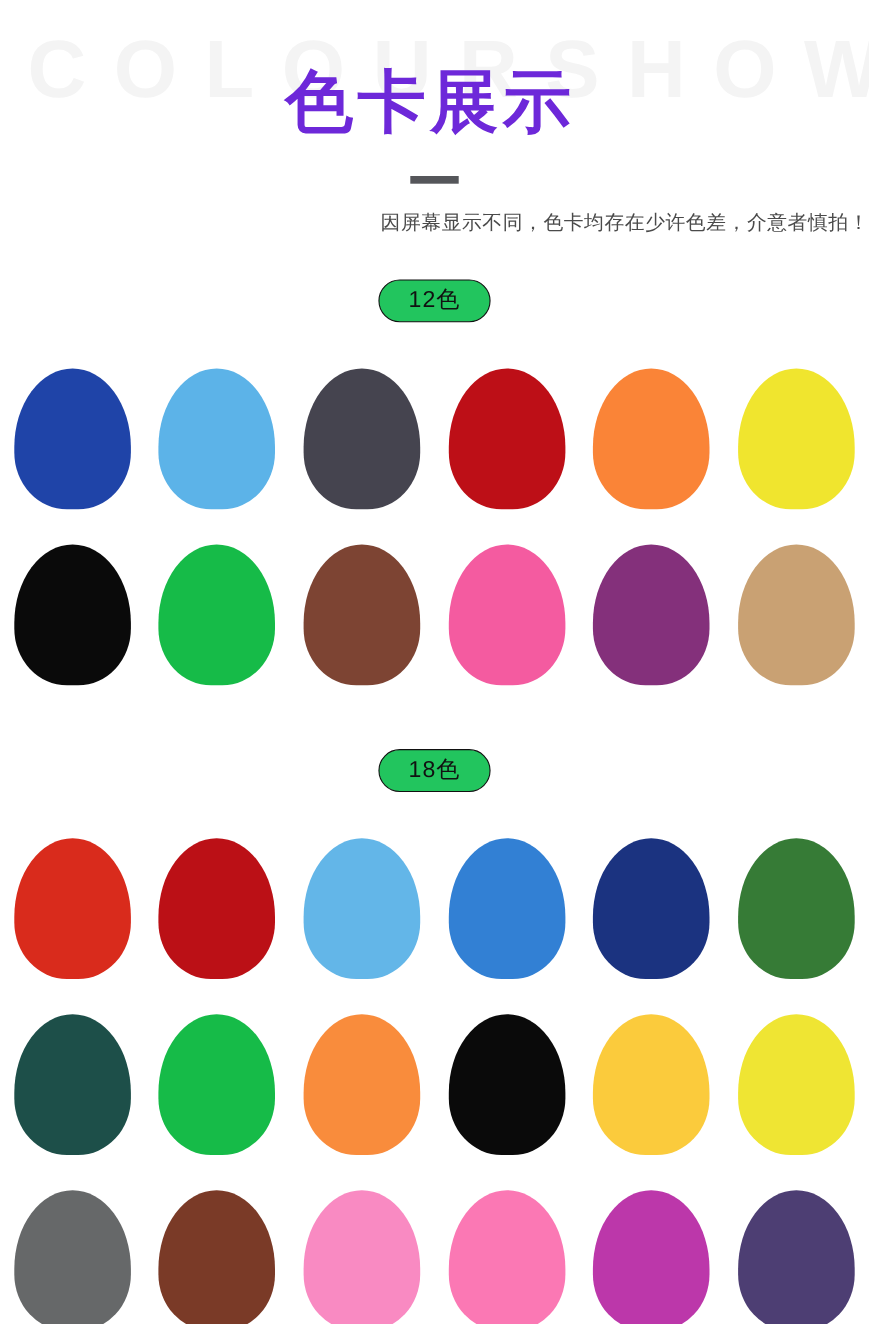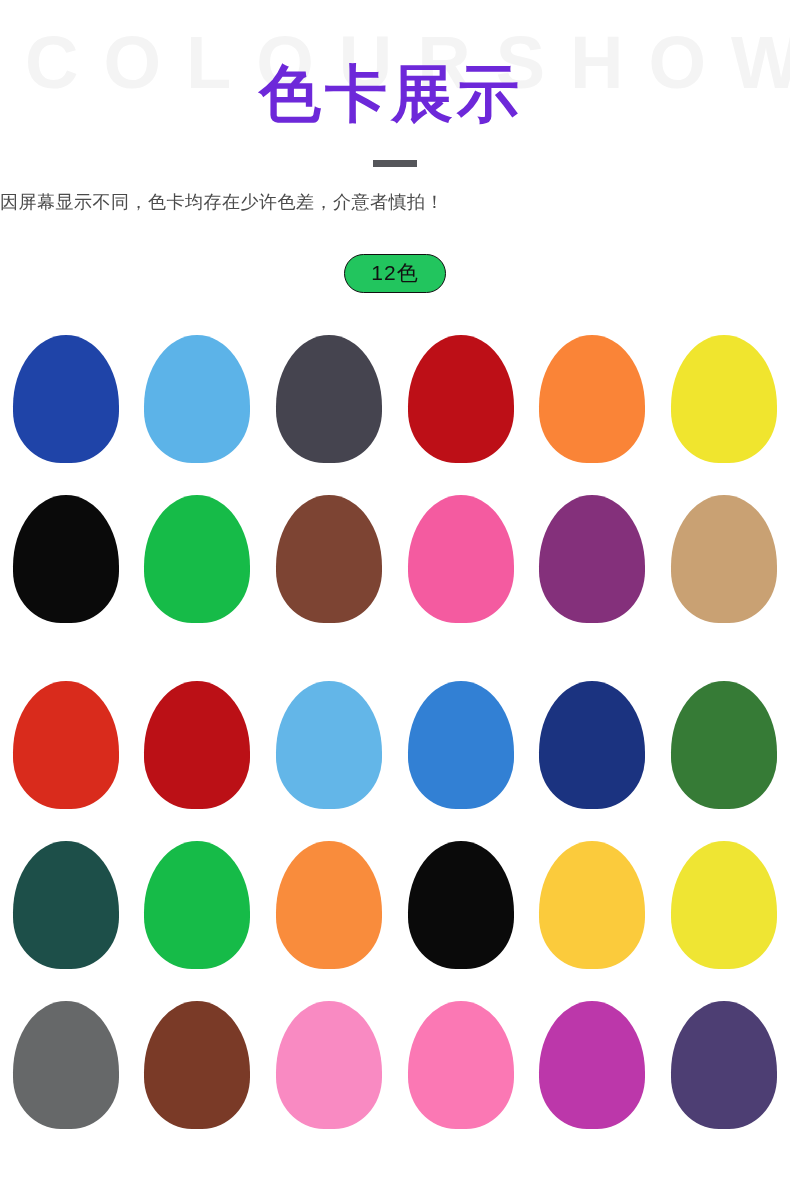--- a/index.html
+++ b/index.html
@@ -59,21 +59,21 @@
     transform:translateX(-50%);
     width:44px;
     height:7px;
     background:#55565a;
   }
   .subtitle {
     position:absolute;
     top:190px;
     left:0;
     width:790px;
-    text-align:left;
+    text-align:right;
     font-size:18px;
     color:#4a4a4a;
     letter-spacing:0.5px;
     white-space:nowrap;
   }
 
   
   .badge-wrap {
     width:790px;
     text-align:center;
@@ -169,20 +169,23 @@
         <div class="cell">
           <div class="blob" style="background: rgb(132, 48, 123);"></div>
         </div>
         <div class="cell">
           <div class="blob" style="background: rgb(201, 161, 115);"></div>
         </div>
       </div>
   </div>
 
   <div class="section-18">
+    <div class="badge-wrap sp-badge-18">
+      <span class="badge">18色</span>
+    </div>
     <div class="grid sp-grid-18" id="grid-18">
         <div class="cell">
           <div class="blob" style="background: rgb(217, 43, 28);"></div>
         </div>
         <div class="cell">
           <div class="blob" style="background: rgb(187, 16, 22);"></div>
         </div>
         <div class="cell">
           <div class="blob" style="background: rgb(99, 182, 232);"></div>
         </div>

